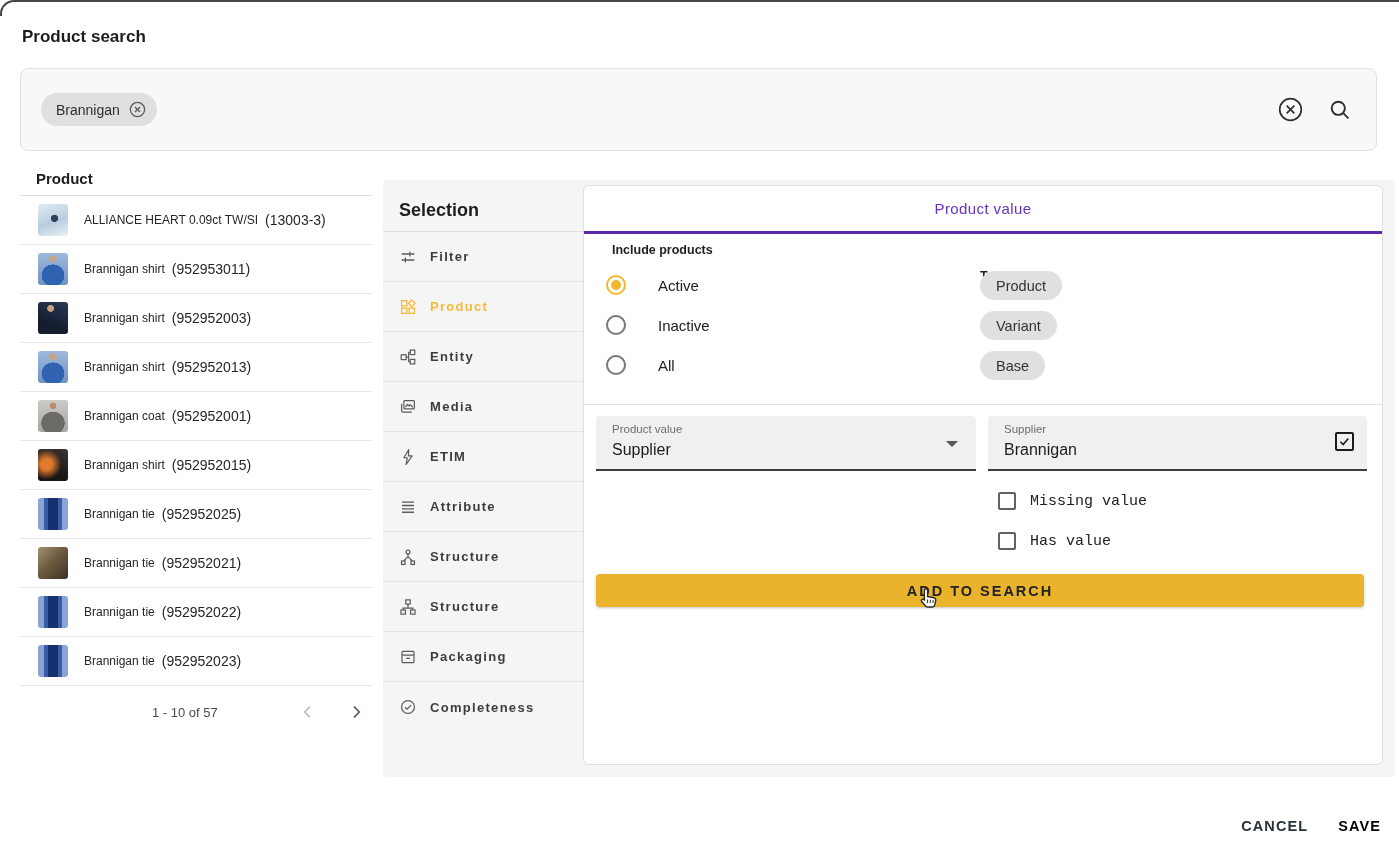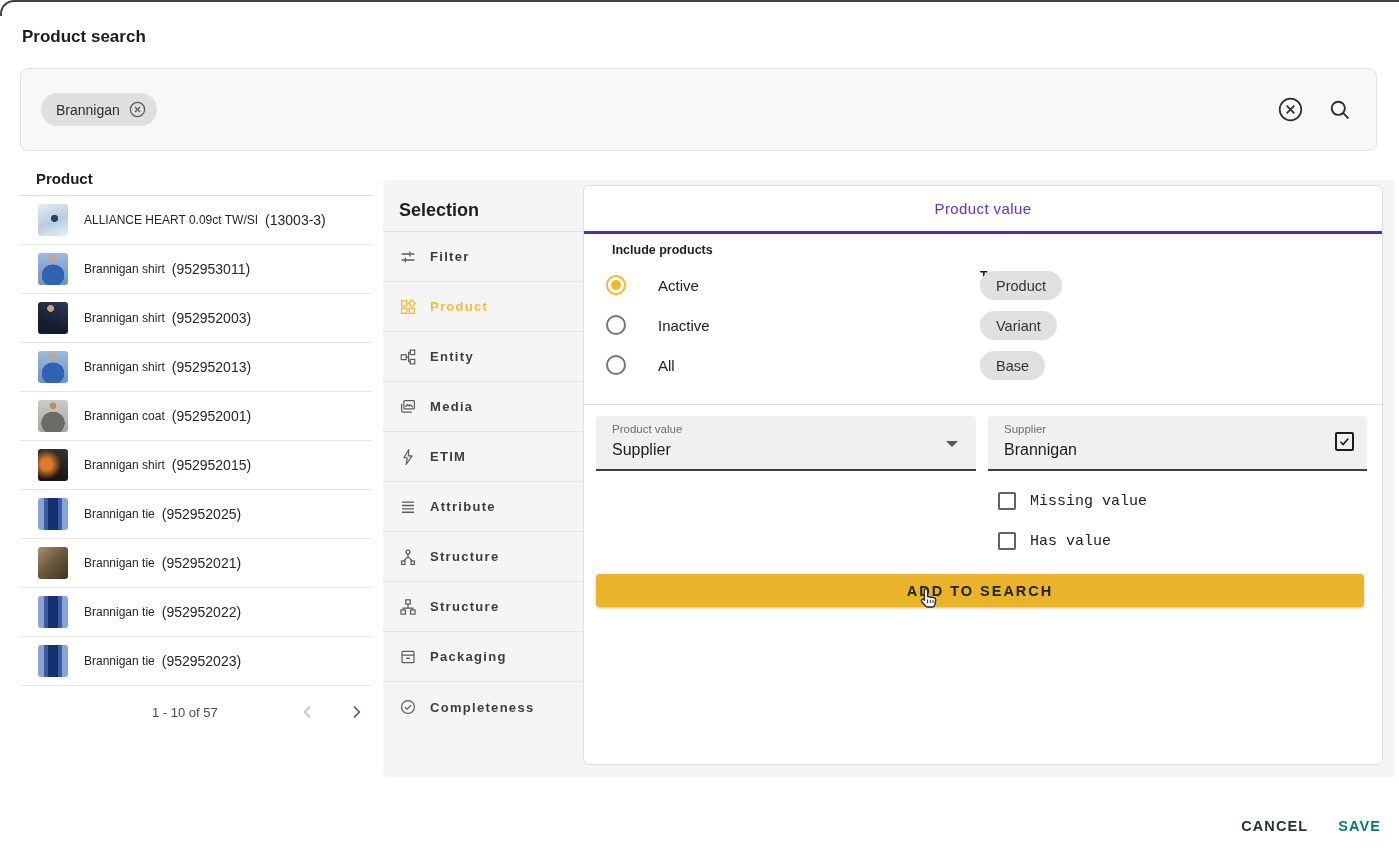--- a/index.html
+++ b/index.html
@@ -165,21 +165,21 @@
   }
   .cursor { position:absolute; left:334px; top:400px; width:24px; height:24px; z-index:5; pointer-events:none; }
 
   
   .footer {
     position:absolute; right:18px; top:818px;
     display:flex; gap:30px; align-items:center;
   }
   .footer-btn { font-size:14.5px; font-weight:600; letter-spacing:1.1px; cursor:pointer; }
   .btn-cancel { color:#263238; }
-  .btn-save   { color:#0f766e; }
+  .btn-save   { color:#000000; }
 </style>
 </head>
 <body>
 
 <div class="top-edge"></div>
 
 <div class="page-title">Product search</div>
 
 <div class="search-bar">
   <span class="search-chip">

